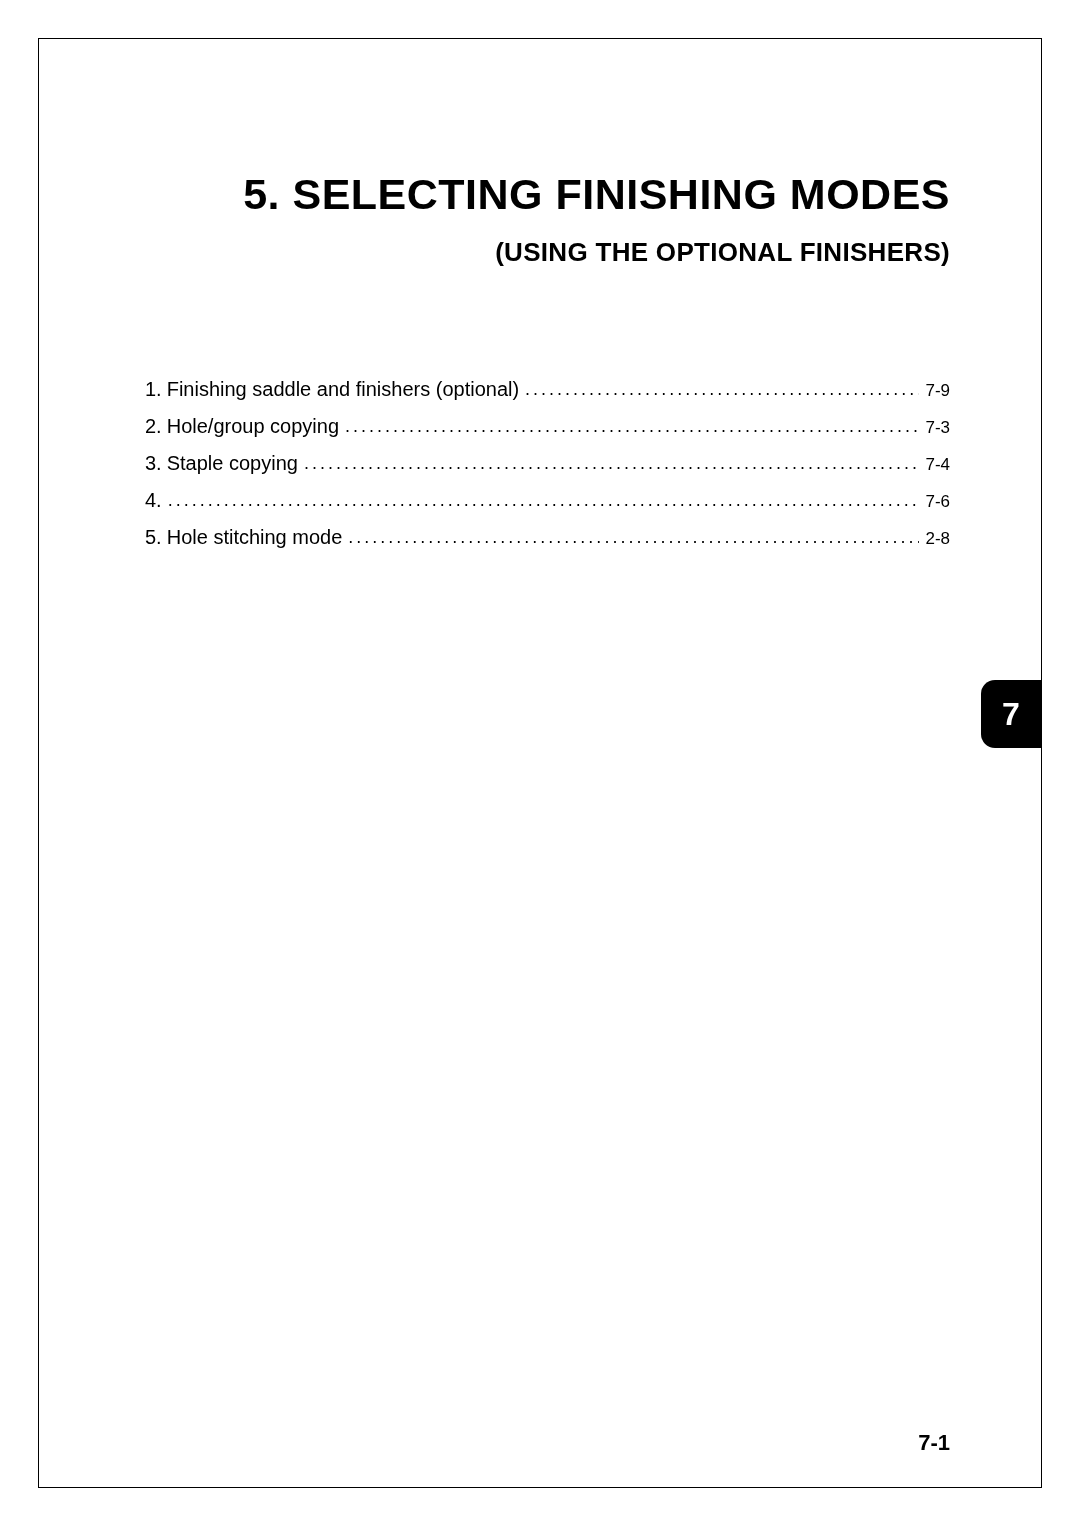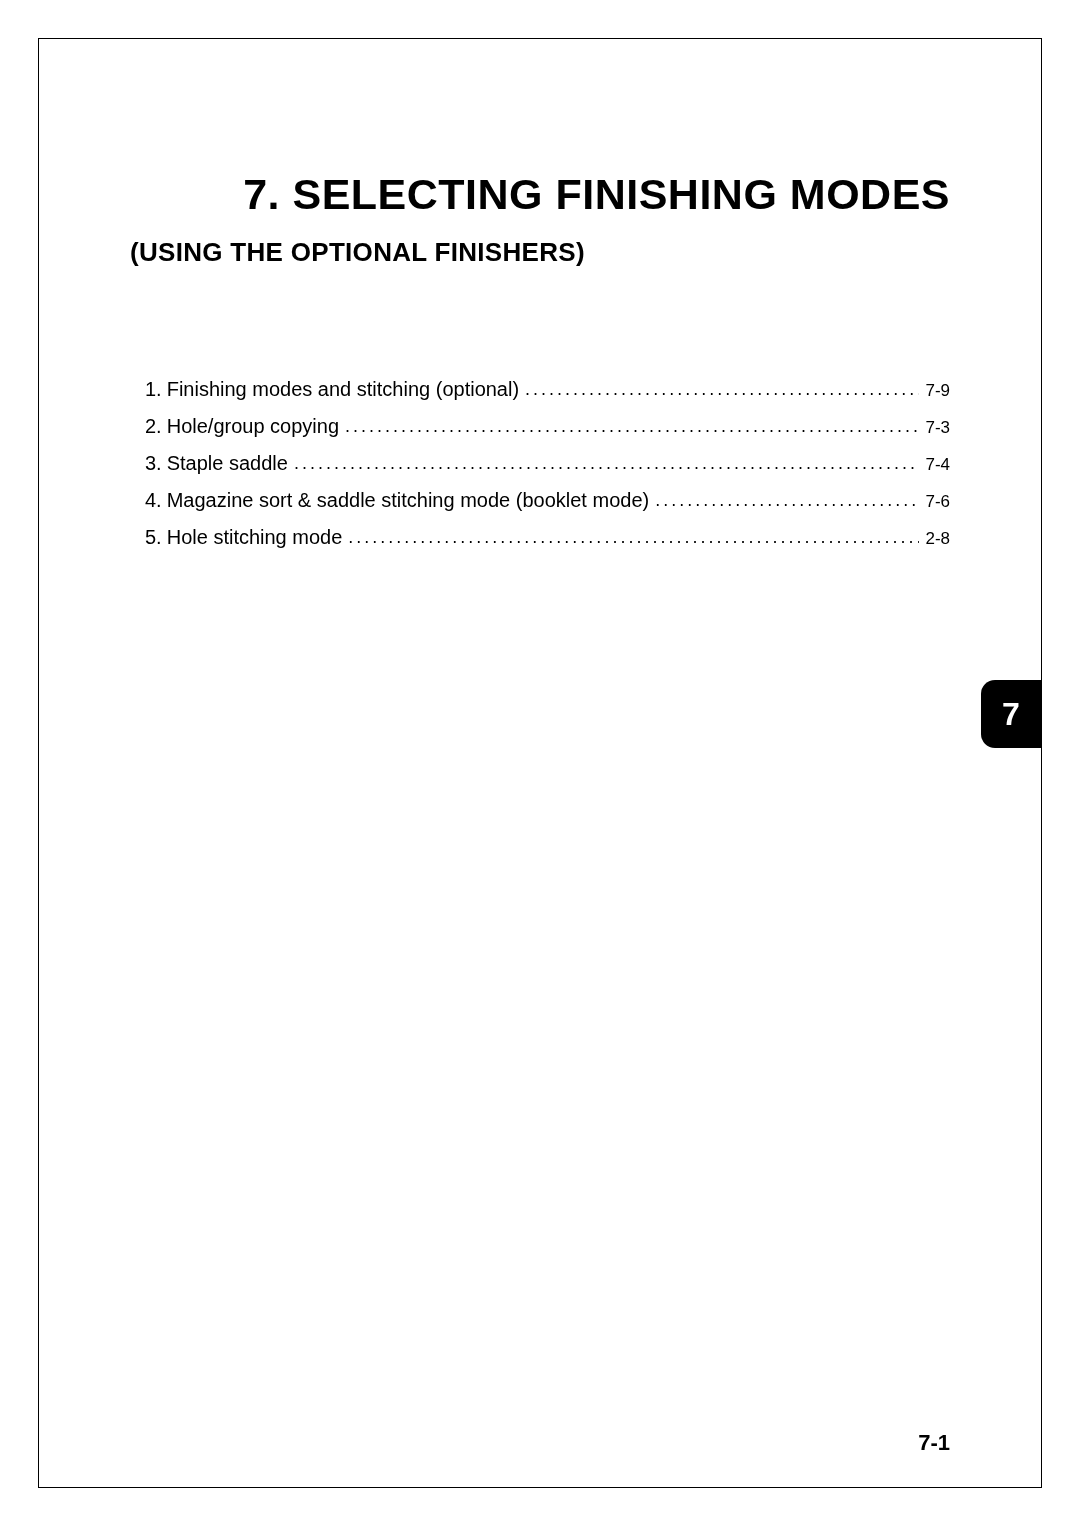--- a/index.html
+++ b/index.html
@@ -33,20 +33,21 @@
       font-size: 43px;
       font-weight: 900;
       text-align: right;
       letter-spacing: 0.5px;
       margin-bottom: 18px;
       font-stretch: condensed;
     }
     .chapter-subtitle {
       font-size: 26px;
       font-weight: 900;
+      text-align: right;
       letter-spacing: 0.3px;
       margin-bottom: 110px;
     }
     .toc {
       margin-left: 15px;
     }
     .toc-entry {
       display: flex;
       align-items: baseline;
       font-size: 20px;
@@ -99,45 +100,44 @@
       font-weight: 900;
       margin-top: 44px;
     }
   </style>
 </head>
 <body>
 
 <div class="page-border"></div>
 
 <div class="content">
-  <h1 class="chapter-title">7. SELECTING FINISHING MODES</h1>
+  <h1 class="chapter-title">5. SELECTING FINISHING MODES</h1>
   <h2 class="chapter-subtitle">(USING THE OPTIONAL FINISHERS)</h2>
 
   <div class="toc">
     <div class="toc-entry">
       <span class="toc-num">1.</span>
-      <span class="toc-text">Finishing modes and stitching (optional)</span>
+      <span class="toc-text">Finishing saddle and finishers (optional)</span>
       <span class="toc-dots"></span>
       <span class="toc-page">7-9</span>
     </div>
     <div class="toc-entry">
       <span class="toc-num">2.</span>
       <span class="toc-text">Hole/group copying</span>
       <span class="toc-dots"></span>
       <span class="toc-page">7-3</span>
     </div>
     <div class="toc-entry">
       <span class="toc-num">3.</span>
-      <span class="toc-text">Staple saddle</span>
+      <span class="toc-text">Staple copying</span>
       <span class="toc-dots"></span>
       <span class="toc-page">7-4</span>
     </div>
     <div class="toc-entry">
       <span class="toc-num">4.</span>
-      <span class="toc-text">Magazine sort &amp; saddle stitching mode (booklet mode)</span>
       <span class="toc-dots"></span>
       <span class="toc-page">7-6</span>
     </div>
     <div class="toc-entry">
       <span class="toc-num">5.</span>
       <span class="toc-text">Hole stitching mode</span>
       <span class="toc-dots"></span>
       <span class="toc-page">2-8</span>
     </div>
   </div>

